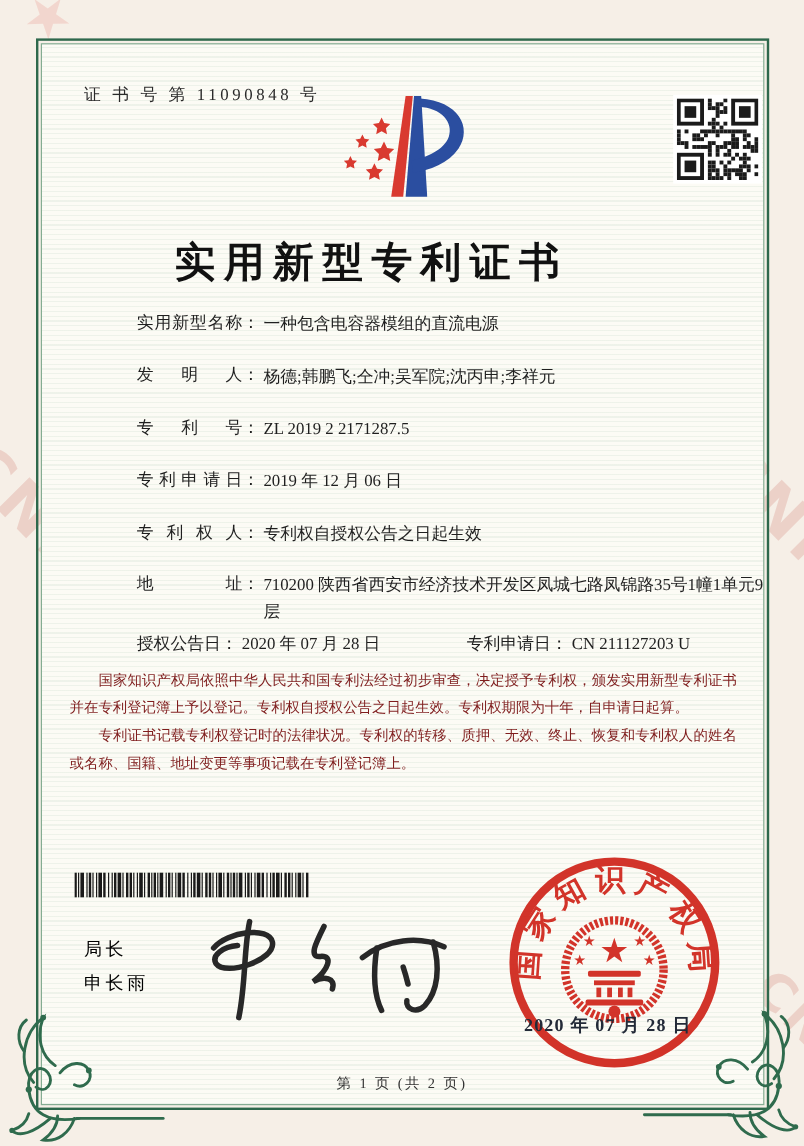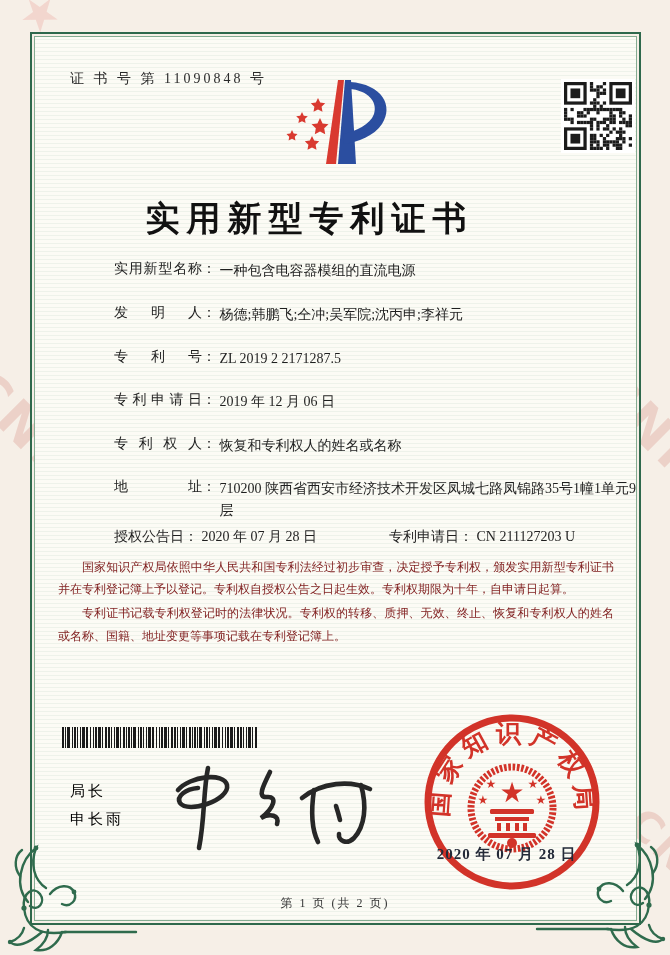--- a/index.html
+++ b/index.html
@@ -298,21 +298,21 @@
     <div class="f-row" style="top:348px;">
       <span class="f-label">专利号</span><span class="f-colon">：</span>
       <span class="f-value">ZL 2019 2 2171287.5</span>
     </div>
     <div class="f-row" style="top:391px;">
       <span class="f-label">专利申请日</span><span class="f-colon">：</span>
       <span class="f-value">2019 年 12 月 06 日</span>
     </div>
     <div class="f-row" style="top:435px;">
       <span class="f-label">专利权人</span><span class="f-colon">：</span>
-      <span class="f-value">恢复和专利权人的姓名或名称</span>
+      <span class="f-value">专利权自授权公告之日起生效</span>
     </div>
     <div class="f-row" style="top:478px;">
       <span class="f-label">地址</span><span class="f-colon">：</span>
       <span class="f-value" style="width:430px;">710200 陕西省西安市经济技术开发区凤城七路凤锦路35号1幢1单元9层</span>
     </div>
     <div class="f-row" style="top:528px;">
       <span>授权公告日</span><span>：</span>
       <span>2020 年 07 月 28 日</span>
       <span class="grant-right">
         <span>专利申请日</span><span>：</span>

